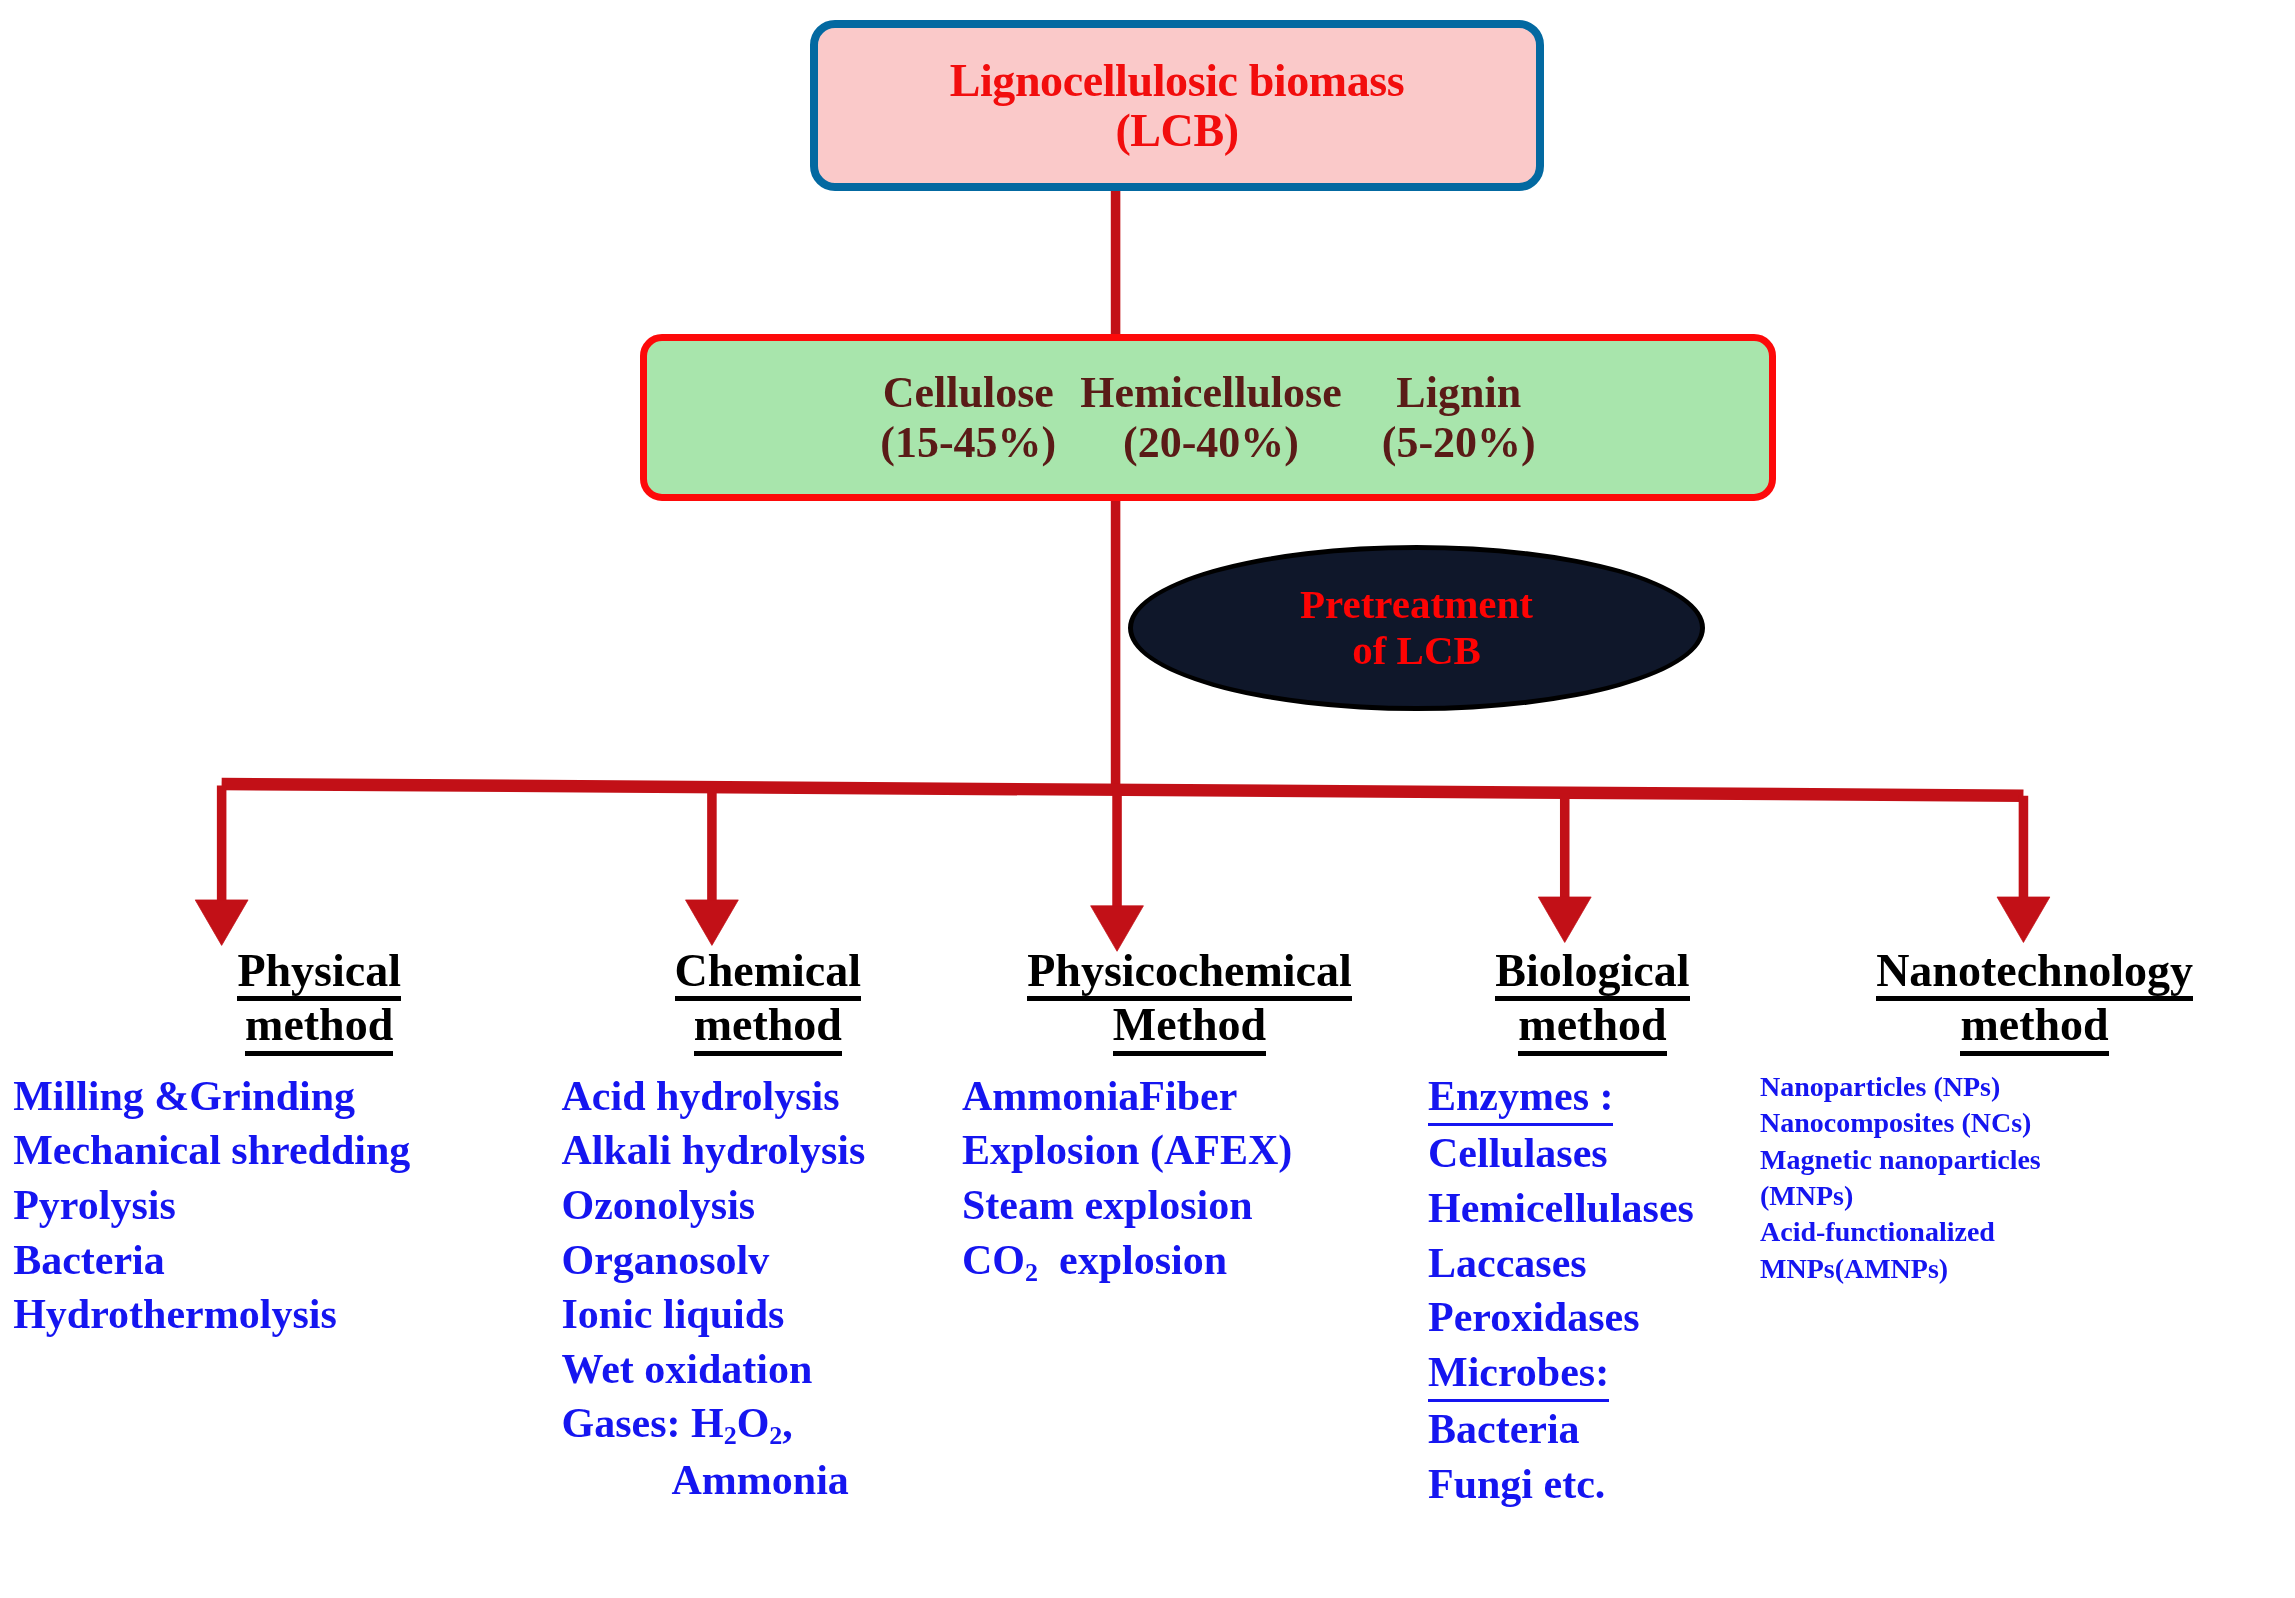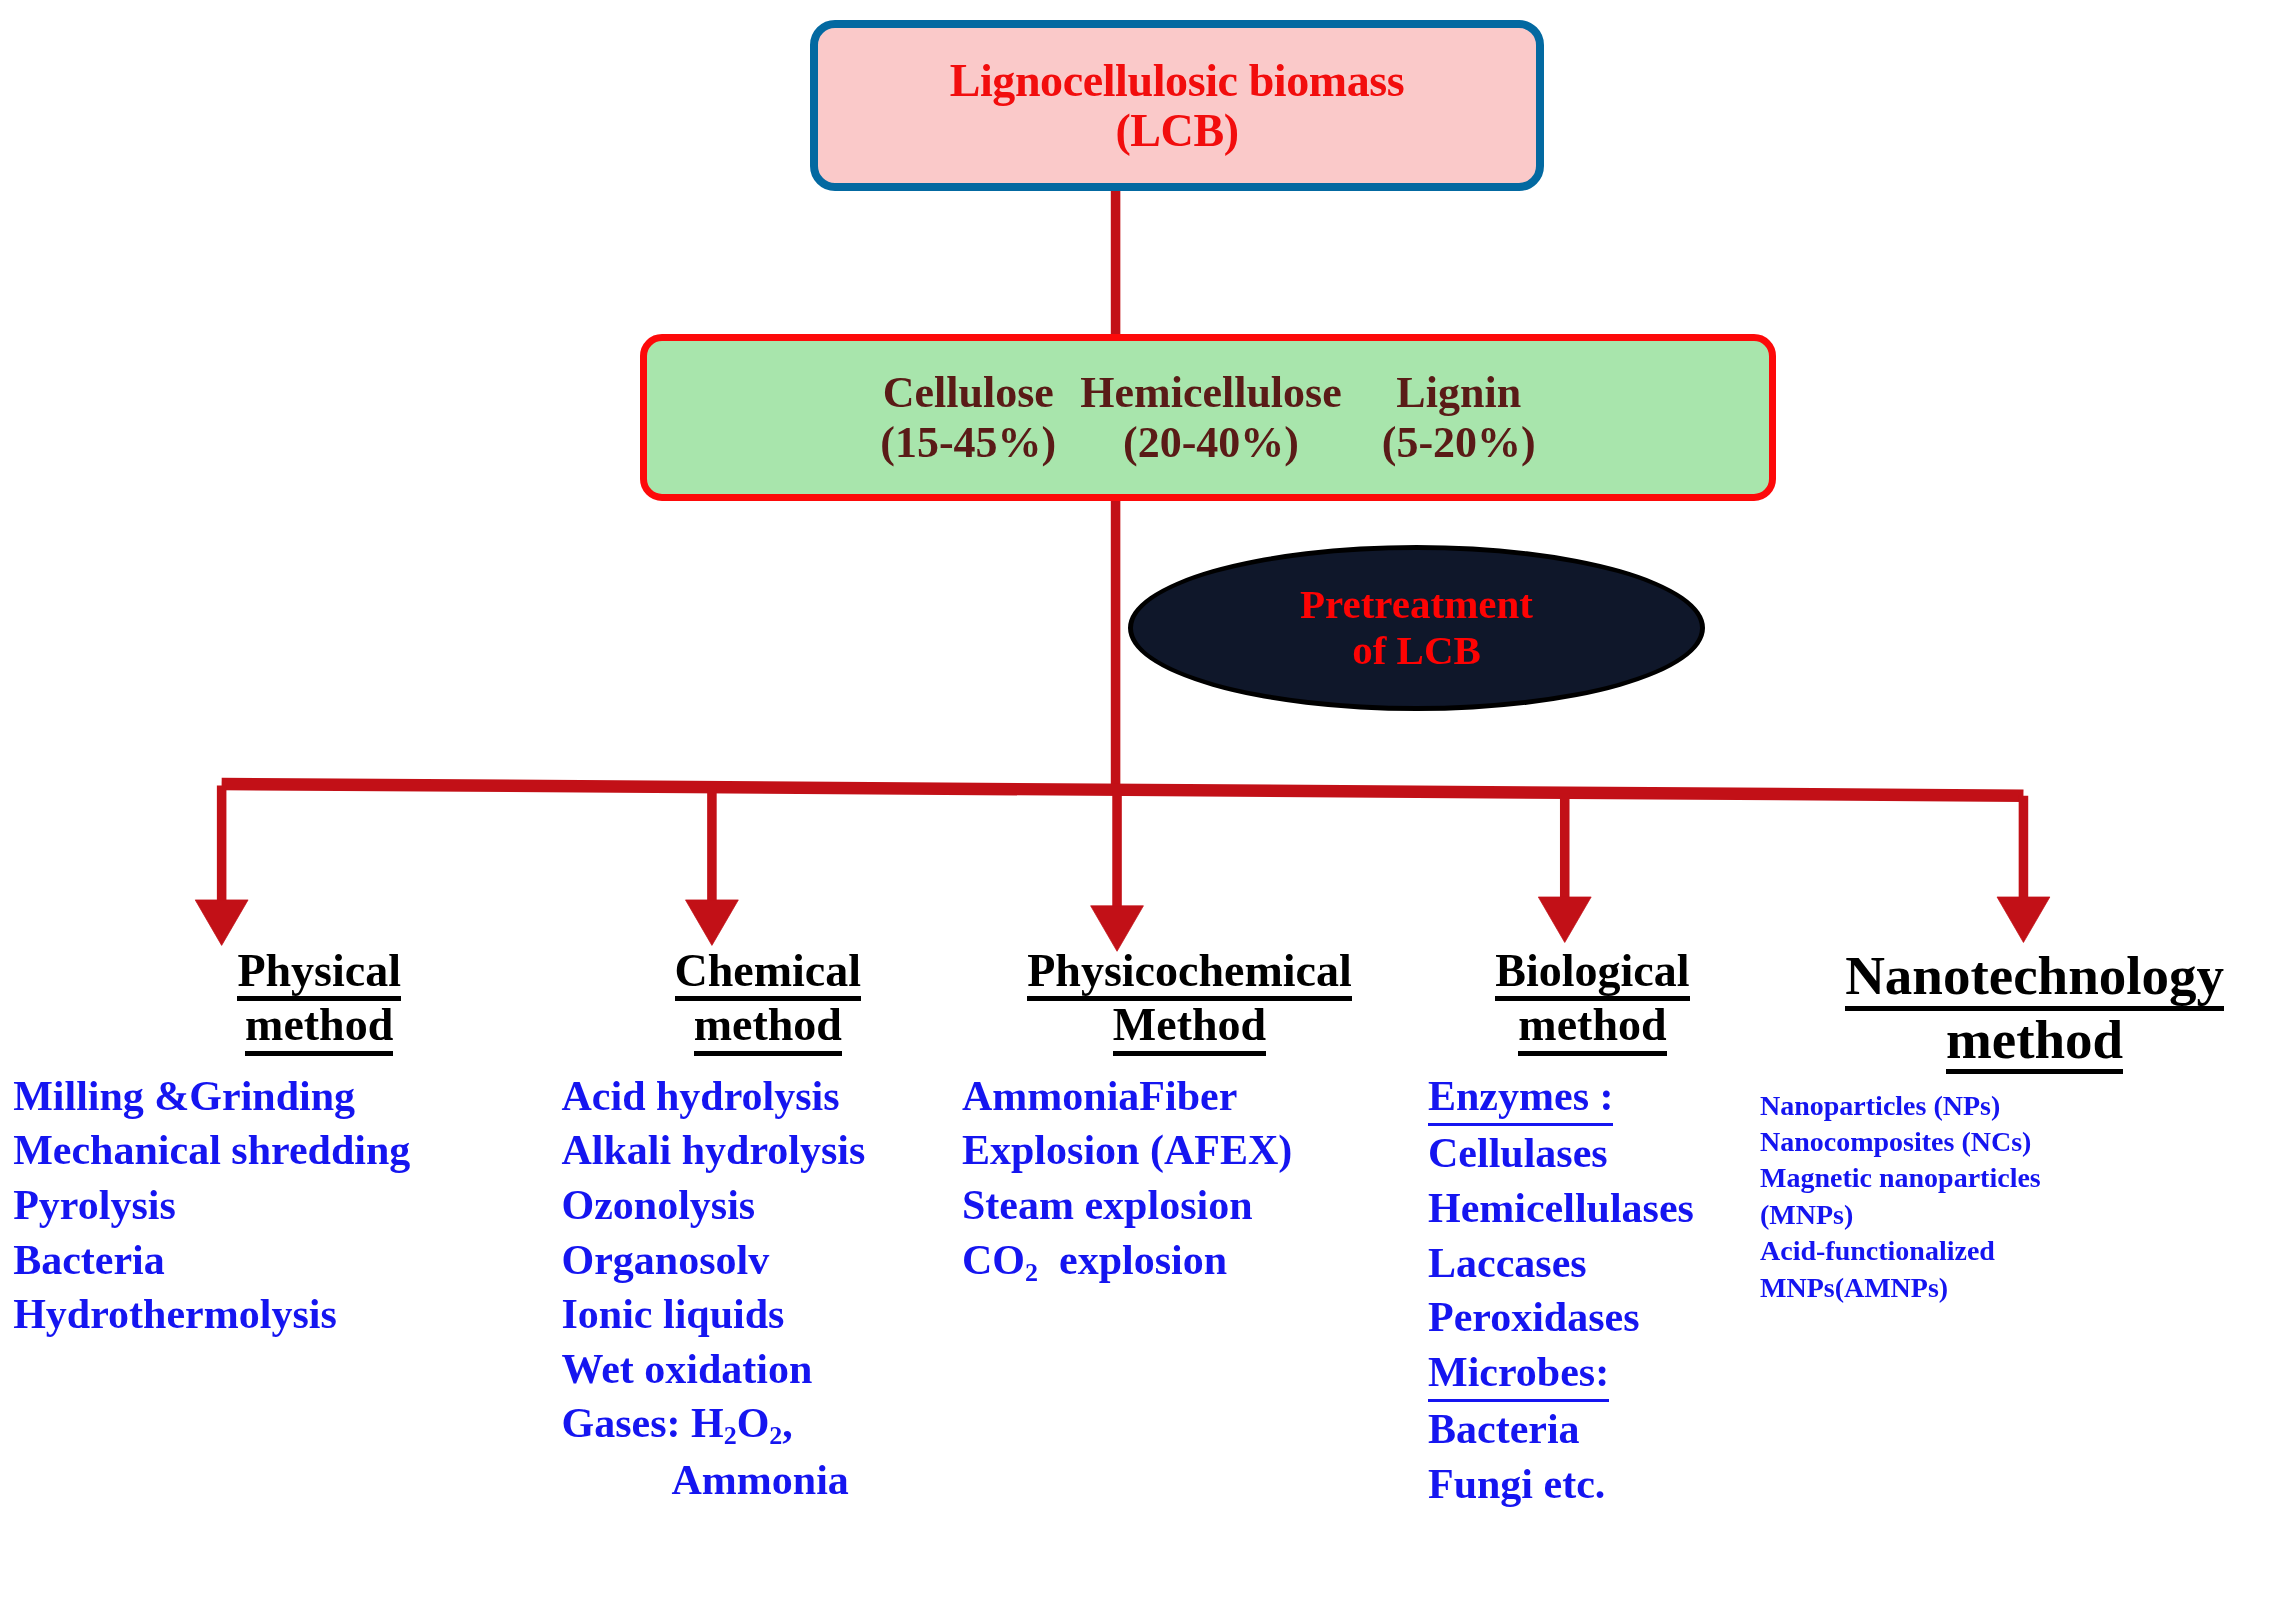--- a/index.html
+++ b/index.html
@@ -76,21 +76,21 @@
 
   #col-physicochemical{left:962px;top:947px;width:455px;}
   #col-physicochemical .head{font-size:46px;}
   #col-physicochemical .items{font-size:42px;margin-top:13.2px;}
 
   #col-biological{left:1428px;top:947px;width:323px;}
   #col-biological .head{font-size:46px;margin-left:5.9px;}
   #col-biological .items{font-size:42px;margin-top:13.2px;}
 
   #col-nano{left:1760px;top:947px;width:536px;}
-  #col-nano .head{font-size:55px;margin-left:13.2px;}
+  #col-nano .head{font-size:46px;margin-left:13.2px;}
   #col-nano .items{font-size:28px;margin-top:13.2px;}
   #col-nano .items div{white-space:nowrap;}
 
   sub{font-size:0.62em;vertical-align:-0.26em;}
 </style>
 </head>
 <body>
 
 <div class="canvas">
 

